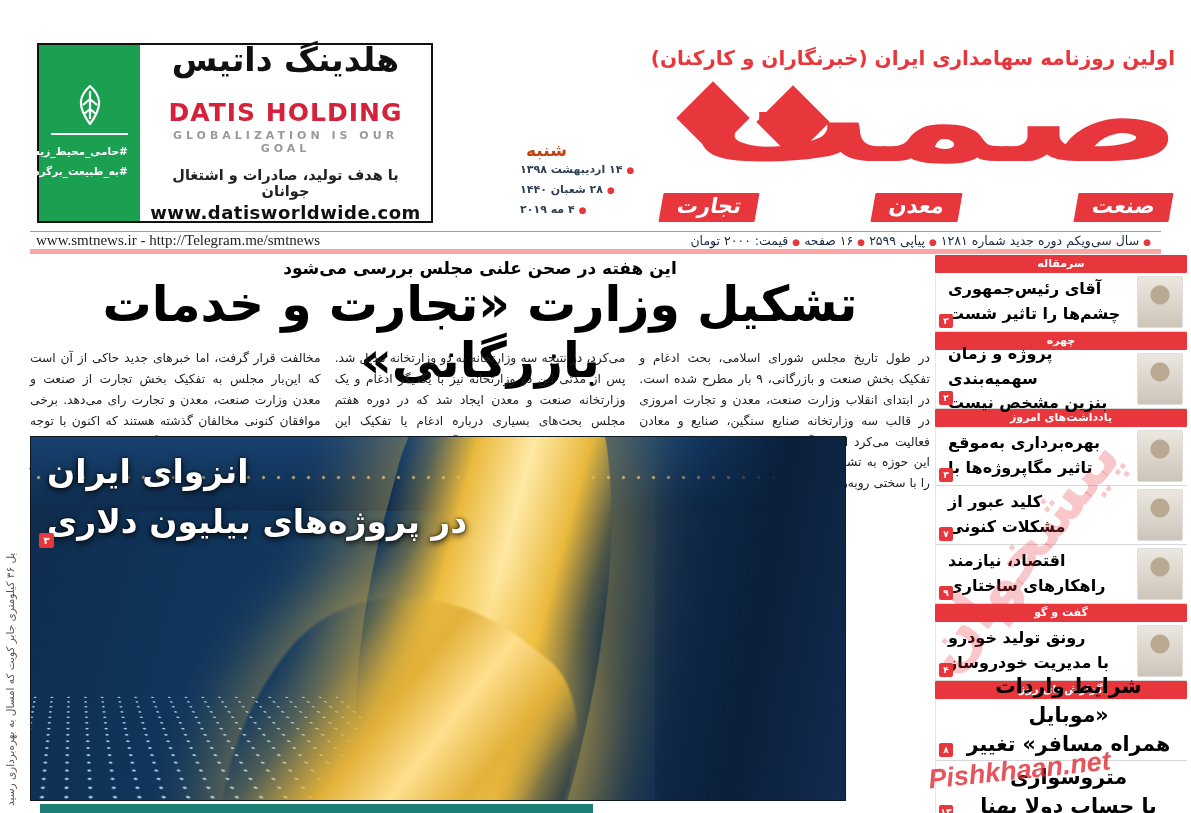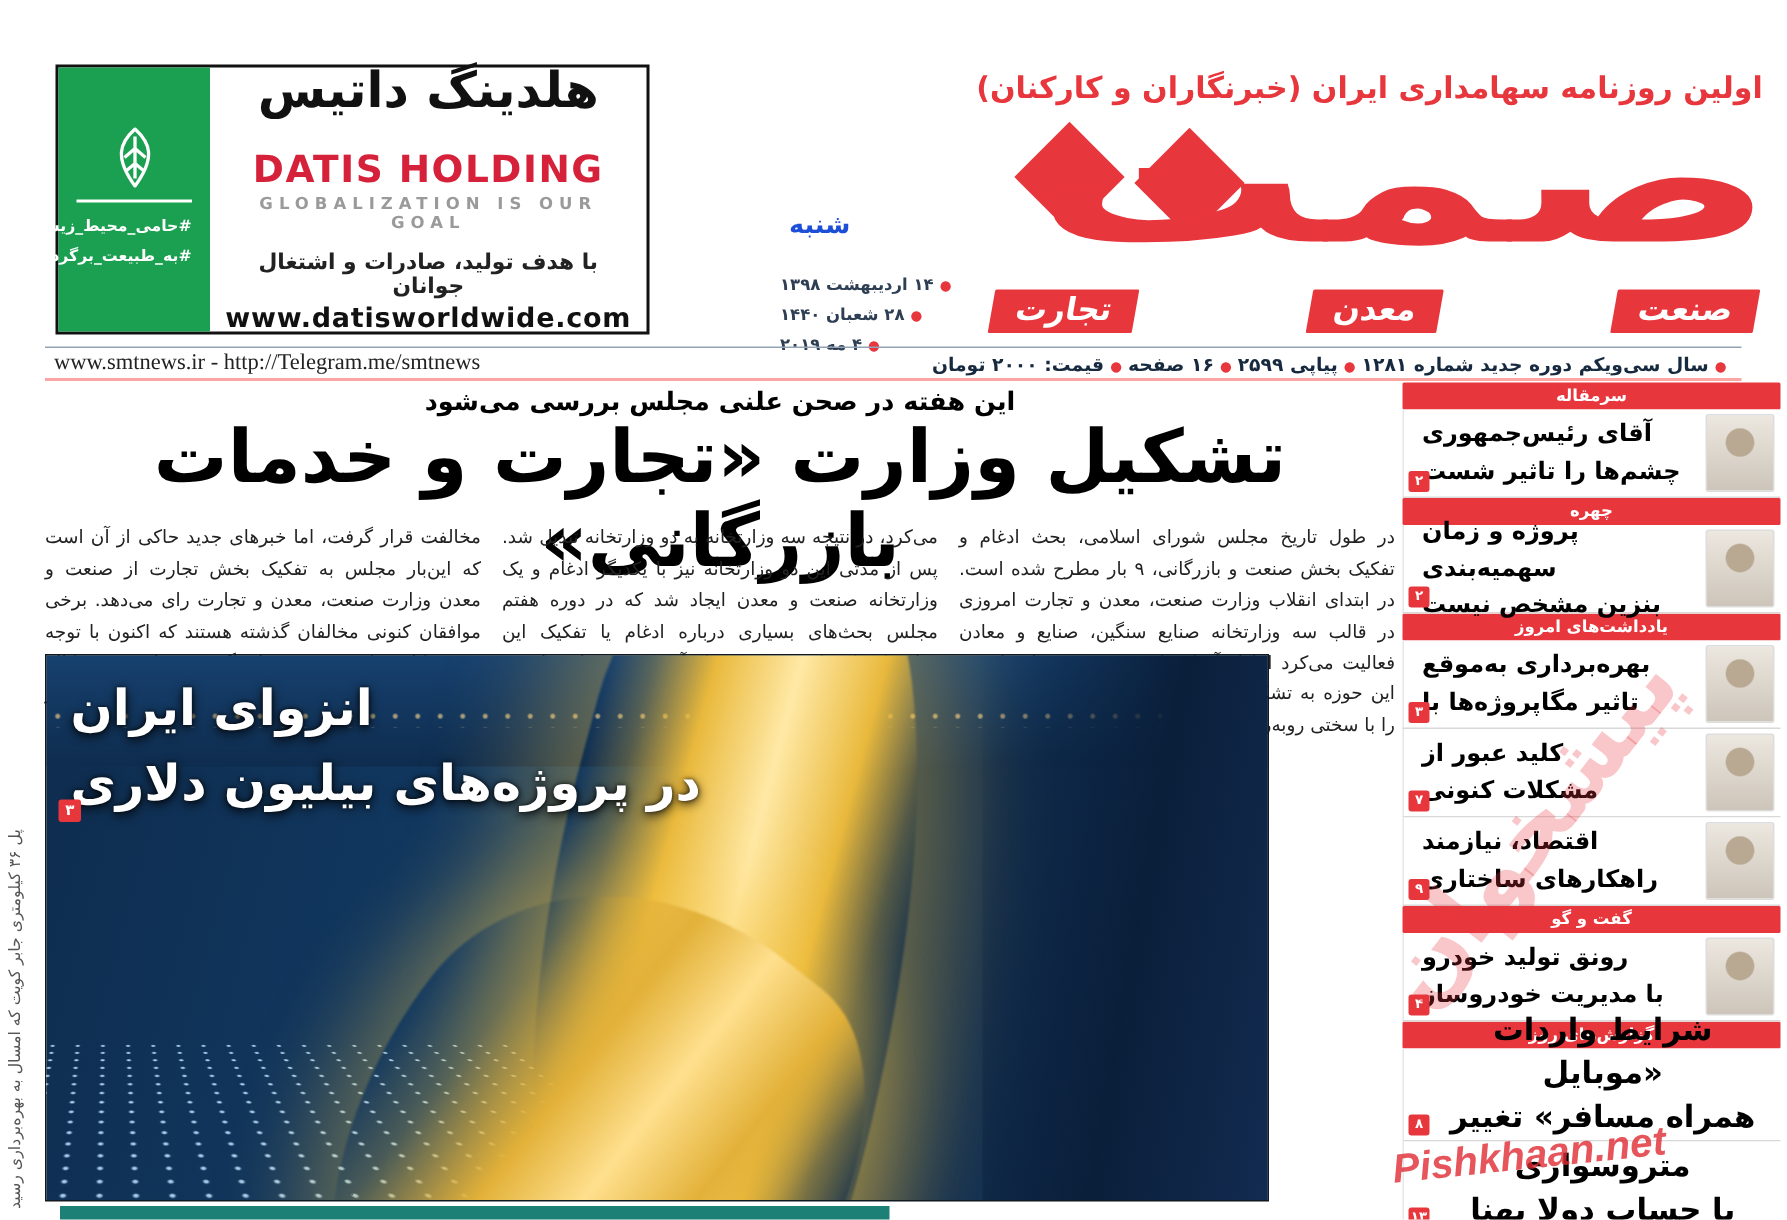--- a/index.html
+++ b/index.html
@@ -26,28 +26,28 @@
   .logo-box { left:645px; top:78px; width:542px; height:142px; direction:ltr; }
   .logo-word { position:absolute; right:4px; top:-28px; width:100%; text-align:right; font-size:118px; font-weight:bold; color:#e8363d; letter-spacing:22px; transform:scaleX(1.55); transform-origin:right center; line-height:1.2; }
   .diamond { position:absolute; width:52px; height:52px; background:#e8363d; transform:rotate(45deg); box-shadow:0 0 0 4px #fff; }
   .d1 { left:42px; top:14px; }
   .d2 { left:122px; top:18px; }
   .logo-sub { position:absolute; bottom:-4px; left:0; right:0; display:flex; direction:rtl; justify-content:space-between; padding:0 14px; }
   .logo-sub span { background:#e8363d; color:#fff; font-weight:bold; font-size:21px; padding:1px 16px 4px; border:2px solid #fff; transform:skewX(-10deg); border-radius:3px; }
 
   
   .datebox { left:520px; top:140px; width:142px; direction:rtl; text-align:left; }
-  .weekday { color:#1d4ed8; font-size:17px; font-weight:bold; margin-bottom:20px; padding-left:6px; }
+  .weekday { color:#c2410c; font-size:17px; font-weight:bold; margin-bottom:0; padding-left:6px; }
   .date-line { font-size:11px; font-weight:bold; color:#2e3f54; line-height:1.8; white-space:nowrap; }
   .date-line .bullet { color:#e8363d; font-size:9px; margin-left:4px; }
 
   
-  .infobar { left:30px; top:231px; width:1131px; height:23px; border-top:1px solid #93a3b4; border-bottom:2px solid #fca5a5; display:flex; justify-content:space-between; align-items:center; padding:0 6px; }
+  .infobar { left:30px; top:231px; width:1131px; height:23px; border-top:1px solid #93a3b4; border-bottom:5px solid #fca5a5; display:flex; justify-content:space-between; align-items:center; padding:0 6px; }
   .info-left { font-family:"Liberation Serif", serif; font-size:15px; color:#222; direction:ltr; }
-  .info-right { direction:rtl; font-size:12.5px; font-weight:bold; color:#16293e; }
+  .info-right { direction:rtl; font-size:12.5px; font-weight:normal; color:#16293e; }
   .info-right .bullet { color:#e8363d; font-size:9px; margin:0 4px; }
 
   
   .kicker { left:30px; top:258px; width:900px; text-align:center; font-size:17px; font-weight:bold; color:#000; direction:rtl; }
   .headline { left:30px; top:277px; width:900px; text-align:center; font-size:49px; font-weight:bold; color:#000; direction:rtl; line-height:1.15; letter-spacing:-1px; }
   .lead-cols { left:30px; top:348px; width:900px; height:84px; display:flex; direction:rtl; gap:14px; }
   .lead-col { flex:1; font-size:12.3px; line-height:1.7; text-align:justify; color:#222; direction:rtl; }
   .pg { display:inline-flex; align-items:center; justify-content:center; width:15px; height:15px; background:#e8363d; color:#fff; font-size:10px; font-weight:bold; border-radius:2px; vertical-align:middle; }
   .lead-col .pg { margin-left:2px; }
 

